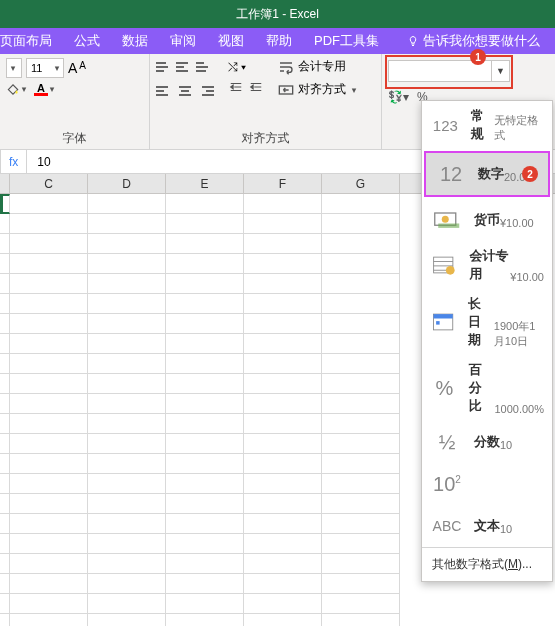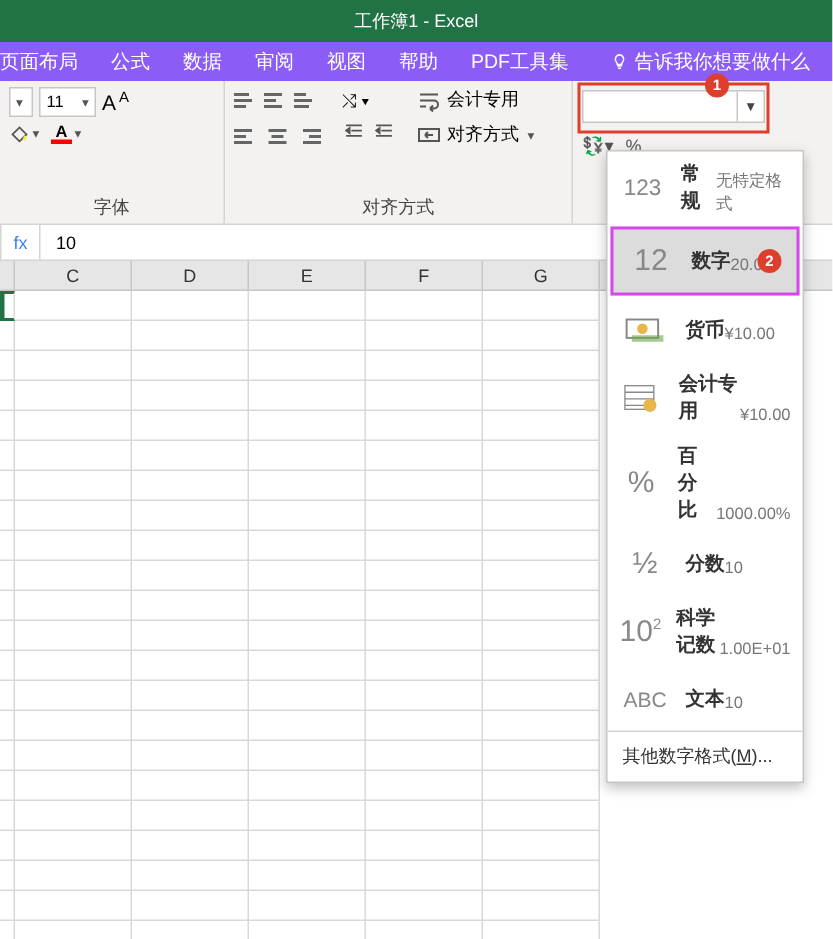--- a/index.html
+++ b/index.html
@@ -41,21 +41,21 @@
   .fval { padding-left:10px; }
 
   .sheet { position:relative; }
   .colheads { display:flex; background:#e6e6e6; border-bottom:1px solid #c8c6c4; height:20px; font-size:12px; color:#333;}
   .colheads div { border-right:1px solid #c8c6c4; width:78px; display:flex; align-items:center; justify-content:center;}
   .cells { }
   .row { display:flex; height:20px;}
   .row div { border-right:1px solid #d9d9d9; border-bottom:1px solid #d9d9d9; width:78px;}
   .row:first-child div:first-child { border-left:3px solid #217346; border-top:2px solid #217346; border-bottom:2px solid #217346; }
 
-  .dropdown { position:absolute; top:100px; right:19px; width:132px; background:#fff; border:1px solid #c8c6c4; box-shadow:0 3px 8px rgba(0,0,0,.25); z-index:10; }
+  .dropdown { position:absolute; top:100px; right:2px; width:132px; background:#fff; border:1px solid #c8c6c4; box-shadow:0 3px 8px rgba(0,0,0,.25); z-index:10; }
   .ddrow { display:flex; align-items:center; padding:6px 8px; gap:10px; }
   .ddicon { width:34px; height:30px; display:flex; align-items:center; justify-content:center; color:#666; }
   .ddtext { display:flex; flex-direction:row;align-items:flex-end; }
   .ddtitle { font-size:13px; font-weight:600; color:#333;}
   .ddsub { font-size:11px; color:#777;}
   .ddrow.selected { background:#dcdcdc; border:2px solid #d946ef; margin:2px; position: relative;}
   .ddfooter { border-top:1px solid #d4d4d4; padding:8px 10px; font-size:12px; color:#333; }
   .ddfooter u { text-decoration: underline;}
   .big { font-family: "Segoe UI Light", sans-serif; font-size: 20px; color: #888; font-weight:300;}
   .svgicon { width:28px; height:24px;}
@@ -445,44 +445,53 @@
           <circle cx="22" cy="18" r="5" fill="#e8b64a"></circle>
         </svg>
       </div>
       <div class="ddtext">
         <span class="ddtitle">会计专用</span>
         <span class="ddsub">¥10.00</span>
       </div>
     </div>
     <div class="ddrow">
       <div class="ddicon">
+        <svg class="svgicon" viewBox="0 0 32 24">
+          <rect x="4" y="3" width="22" height="18" fill="none" stroke="#888"></rect>
+          <rect x="4" y="3" width="22" height="5" fill="#4a86e8"></rect>
+          <rect x="7" y="11" width="4" height="4" fill="#4a86e8"></rect>
+        </svg>
+      </div>
+      <div class="ddtext">
+        <span class="ddtitle">长日期</span>
+        <span class="ddsub">1900年1月10日</span>
+      </div>
+    </div>
+    <div class="ddrow">
+      <div class="ddicon">
         <span class="big">%</span>
       </div>
       <div class="ddtext">
         <span class="ddtitle">百分比</span>
         <span class="ddsub">1000.00%</span>
       </div>
     </div>
     <div class="ddrow">
       <div class="ddicon">
         <span class="big">½</span>
       </div>
       <div class="ddtext">
         <span class="ddtitle">分数</span>
         <span class="ddsub">10</span>
       </div>
     </div>
     <div class="ddrow">
       <div class="ddicon">
         <span class="big">10<sup style="font-size:10px;">2</sup></span>
       </div>
-      <div class="ddtext">
-        <span class="ddtitle">科学记数</span>
-        <span class="ddsub">1.00E+01</span>
-      </div>
     </div>
     <div class="ddrow">
       <div class="ddicon">
         <span class="big" style="font-size:14px;">ABC</span>
       </div>
       <div class="ddtext">
         <span class="ddtitle">文本</span>
         <span class="ddsub">10</span>
       </div>
     </div>

